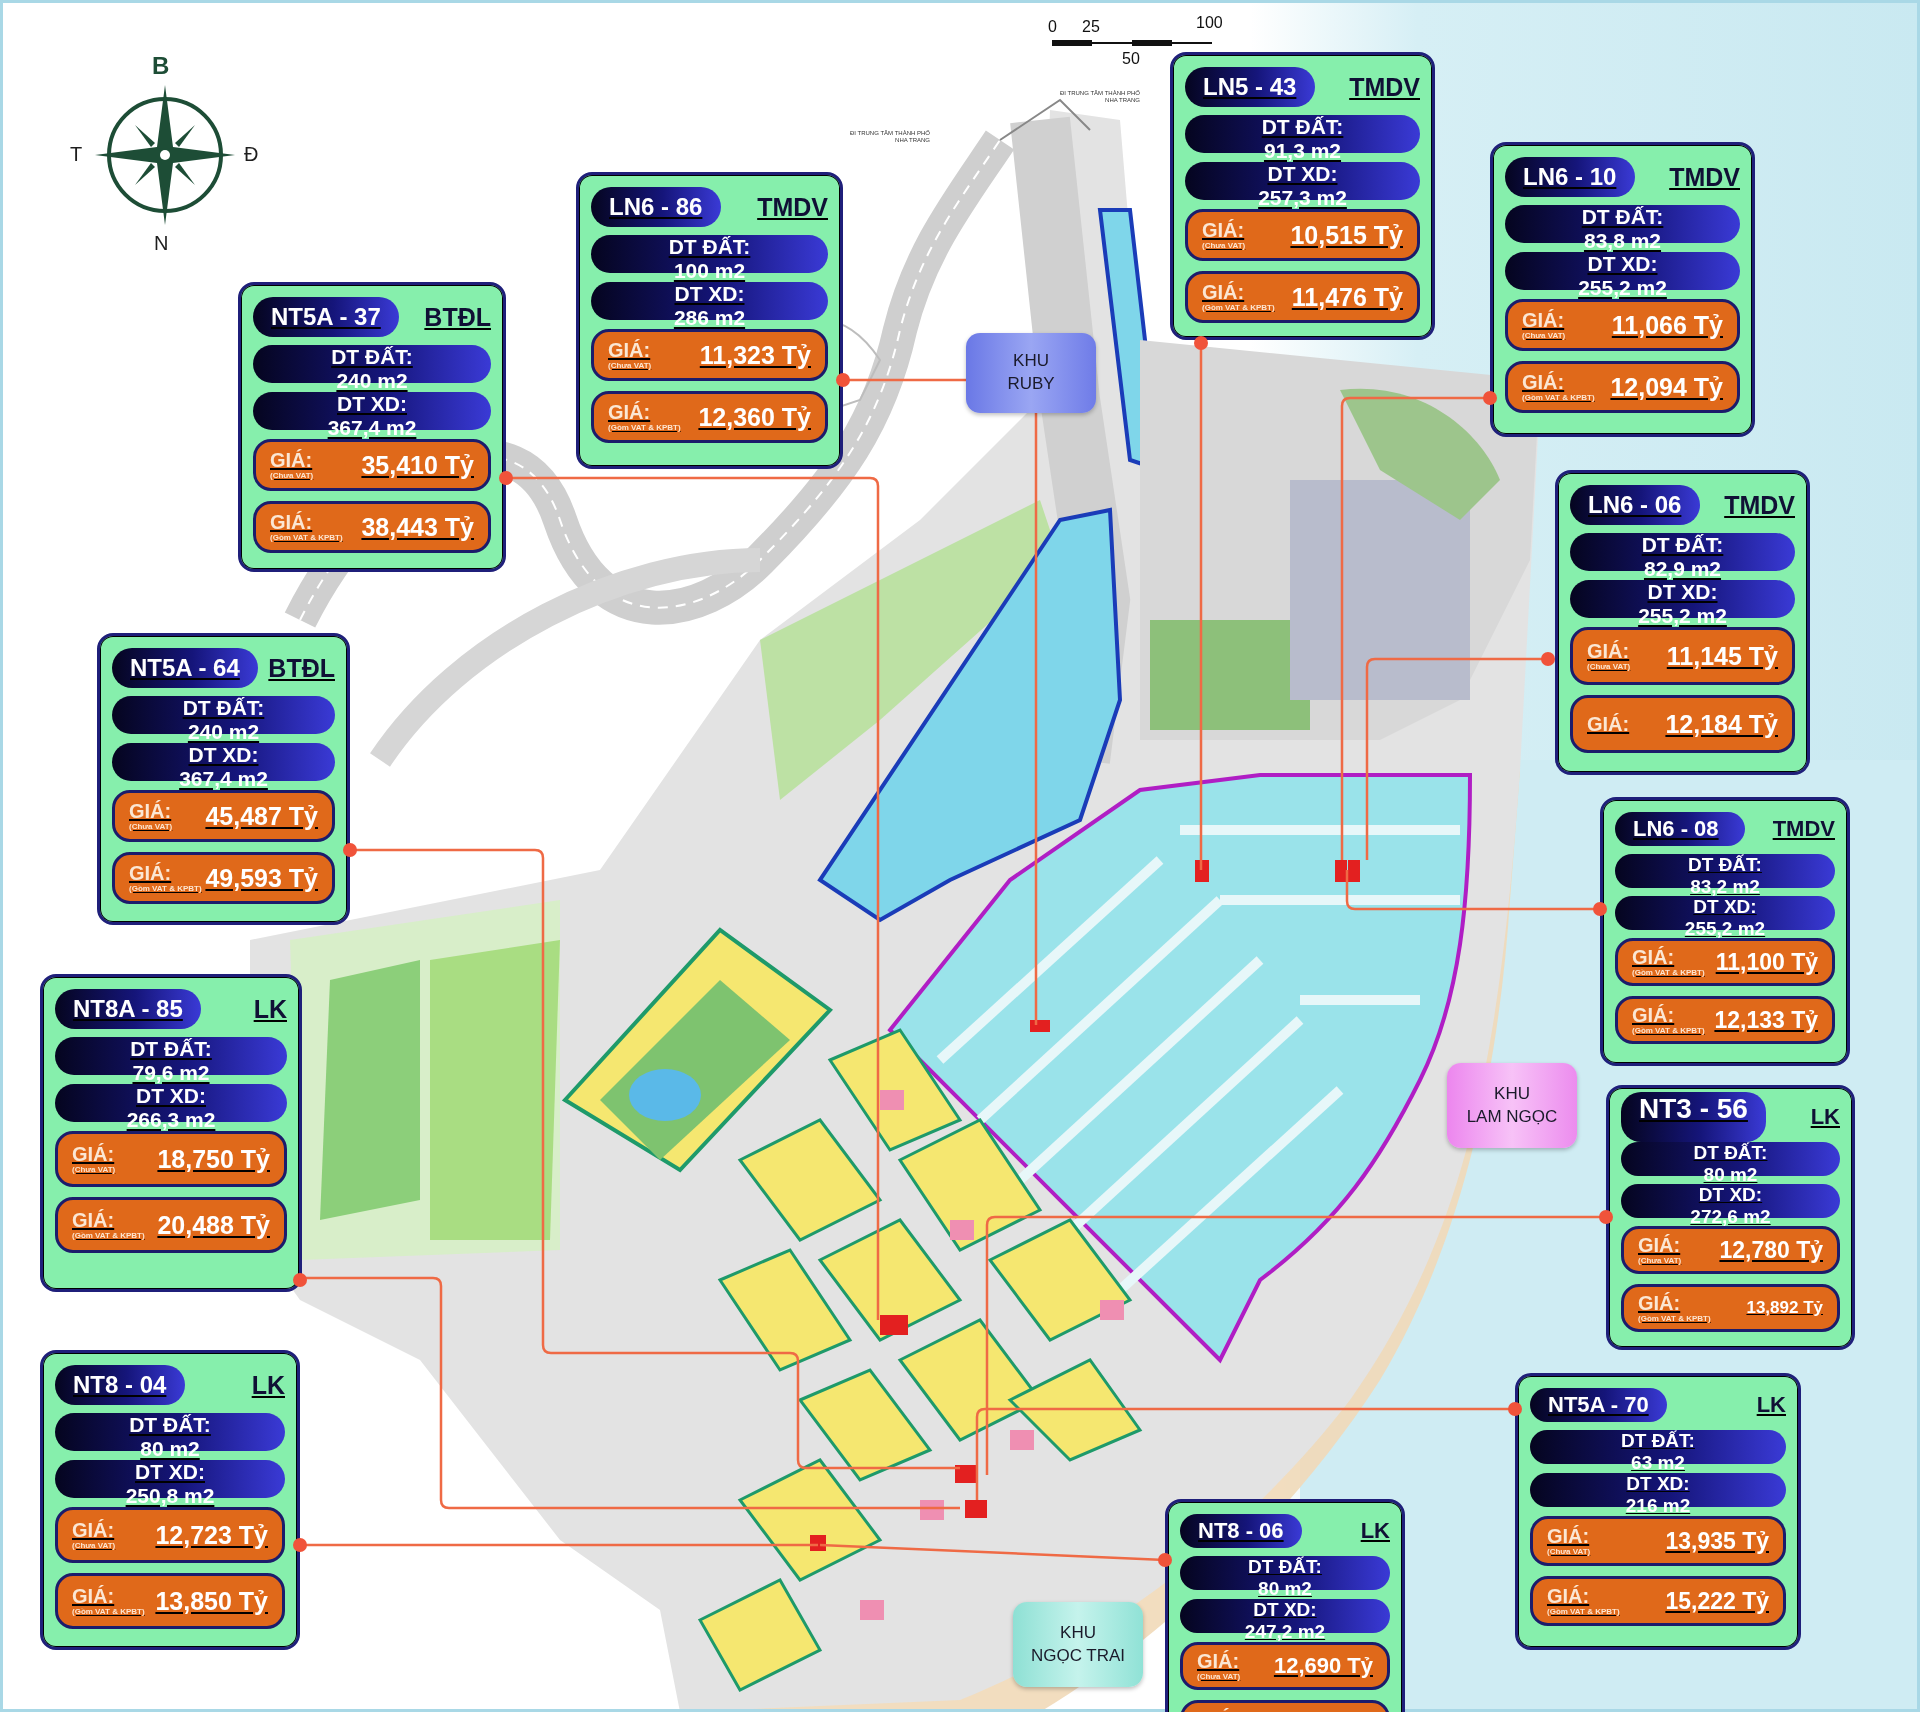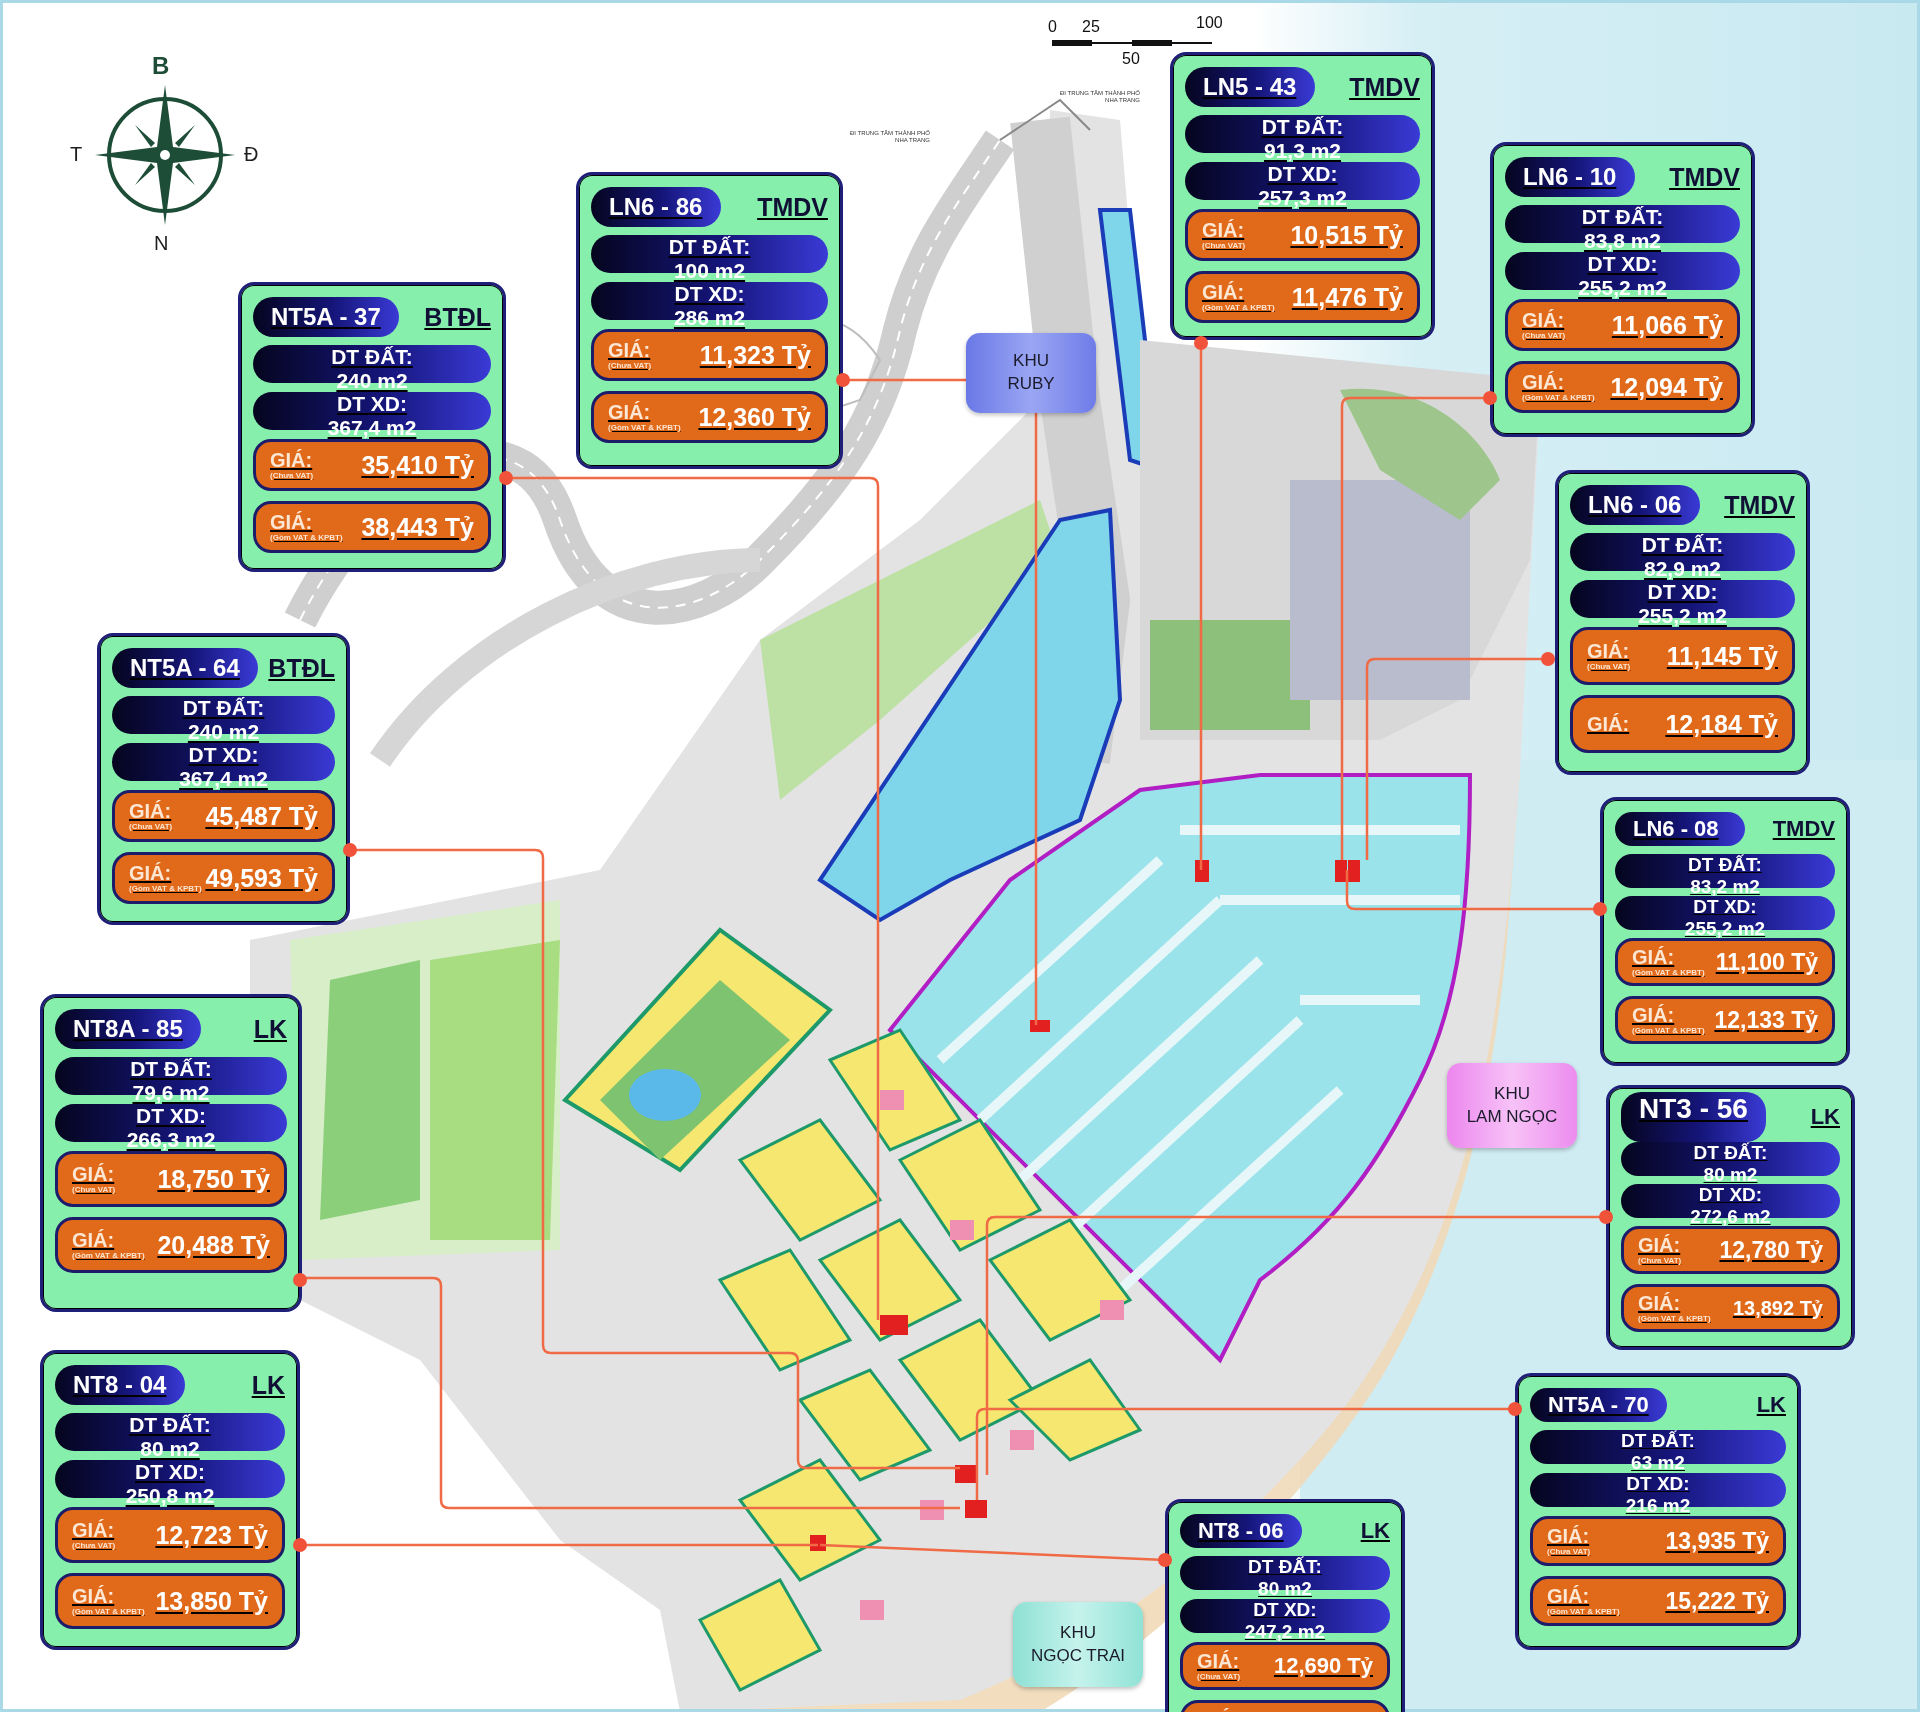--- a/index.html
+++ b/index.html
@@ -403,21 +403,21 @@
         <span class="g">GIÁ:</span>
         <span class="s">(Chưa VAT)</span>
       </div>
       <span class="pval" style="font-size:23px;">12,780 Tỷ</span>
     </div>
   <div class="price" style="height:48px;">
       <div class="plabel">
         <span class="g">GIÁ:</span>
         <span class="s">(Gồm VAT &amp; KPBT)</span>
       </div>
-      <span class="pval" style="font-size:20px;">13,892 Tỷ</span>
+      <span class="pval" style="font-size:17px;">13,892 Tỷ</span>
     </div>
 </div>
 
 <div class="card" style="left:1515px;top:1373px;width:286px;height:277px;">
   <div class="card-head" style="height:34px;">
       <div class="code" style="height:34px;line-height:34px;font-size:22px;">NT5A - 70</div>
       <div class="type" style="font-size:22px;">LK</div>
     </div>
   <div class="row" style="height:34px;font-size:19px;margin-bottom:9px;">
       <span>DT ĐẤT:</span>
@@ -494,21 +494,21 @@
     </div>
   <div class="price" style="height:56px;">
       <div class="plabel">
         <span class="g">GIÁ:</span>
         <span class="s">(Gồm VAT &amp; KPBT)</span>
       </div>
       <span class="pval">13,850 Tỷ</span>
     </div>
 </div>
 
-<div class="card" style="left:40px;top:994px;width:262px;height:318px;">
+<div class="card" style="left:40px;top:974px;width:262px;height:318px;">
   <div class="card-head">
       <div class="code">NT8A - 85</div>
       <div class="type">LK</div>
     </div>
   <div class="row">
       <span>DT ĐẤT:</span>
       <span>79,6 m2</span>
     </div>
   <div class="row">
       <span>DT XD:</span>

